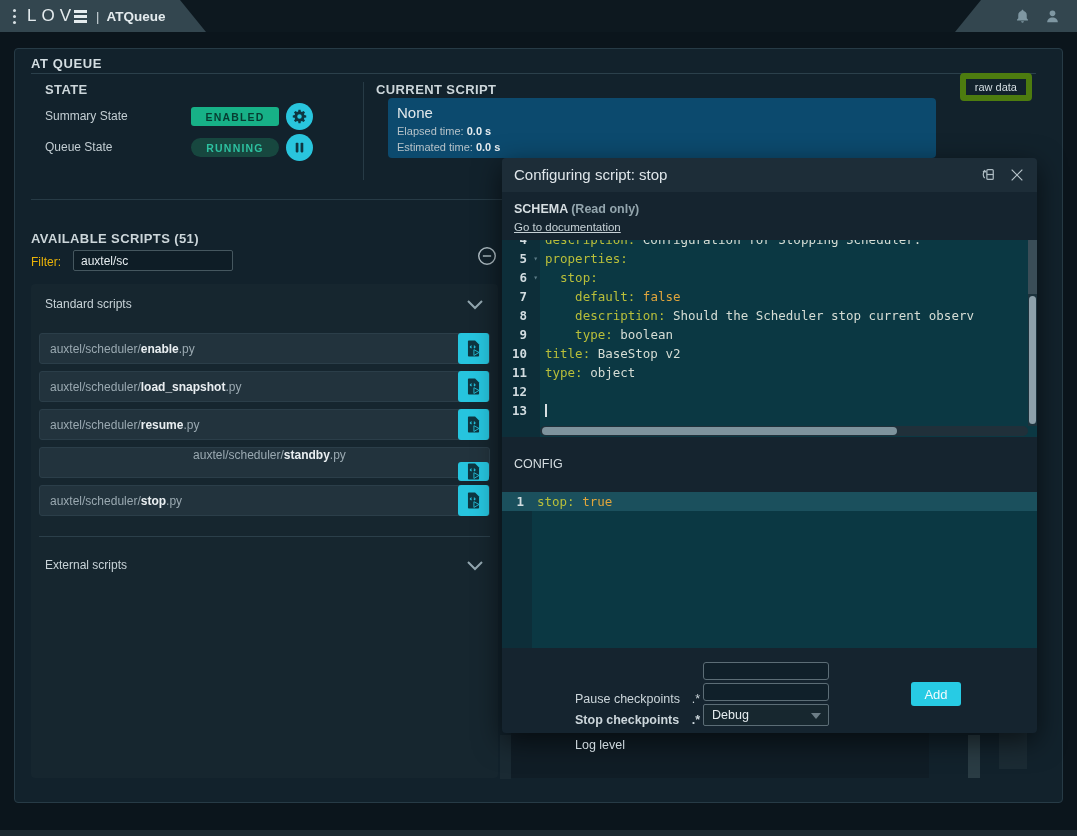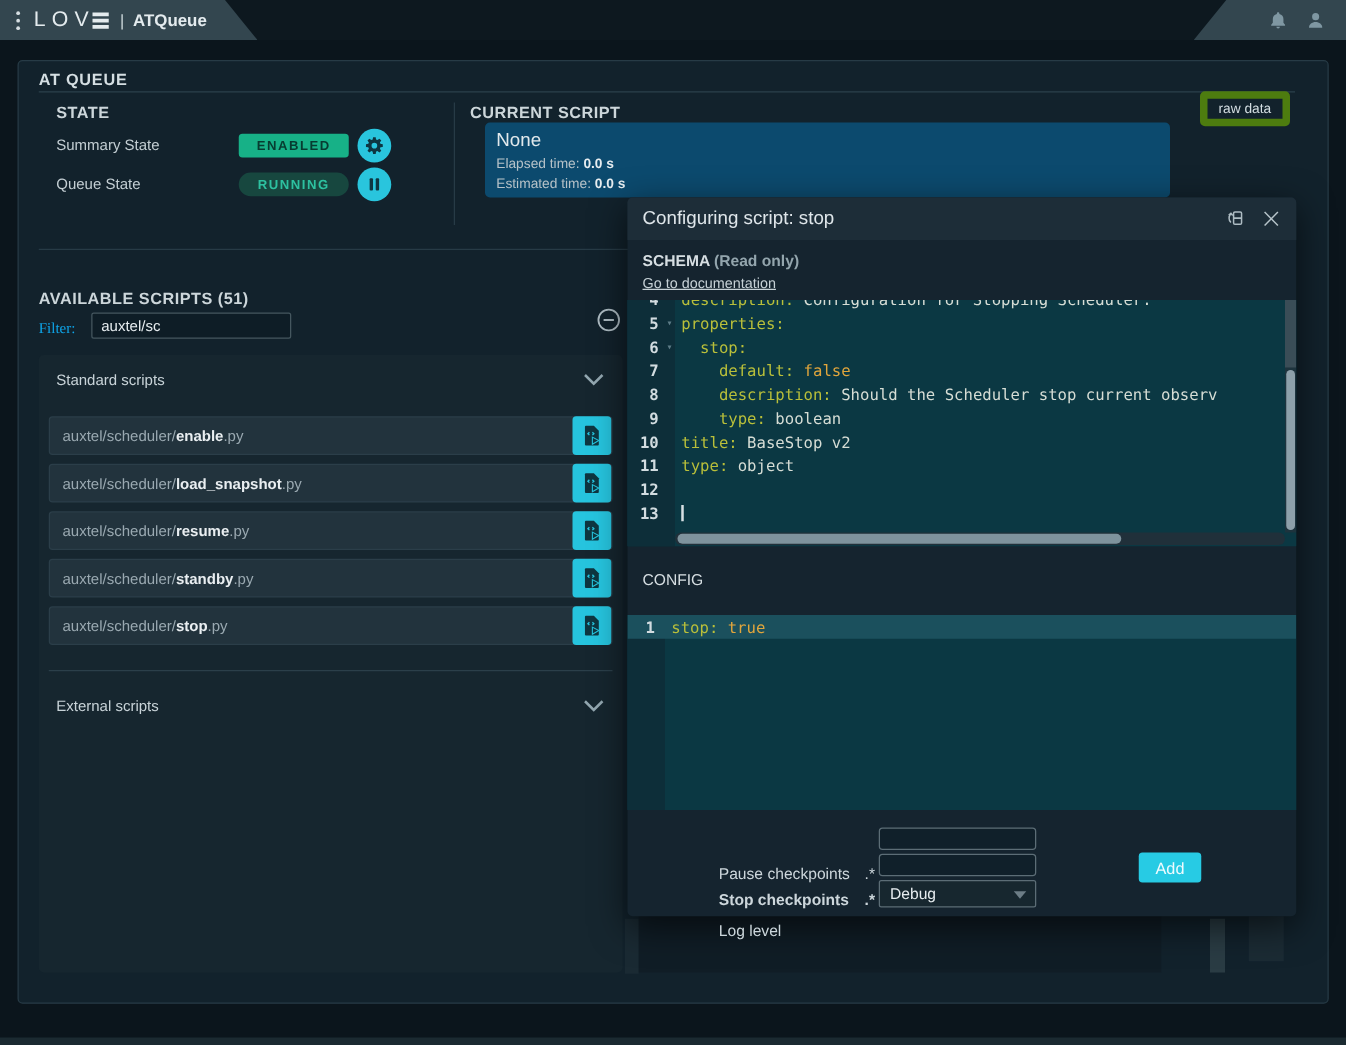--- a/index.html
+++ b/index.html
@@ -47,21 +47,21 @@
   .vdivider{position:absolute;left:348px;top:33px;width:1px;height:98px;background:#273b46;}
 
   .cs-title{position:absolute;left:361px;top:33px;}
   .cs-panel{position:absolute;left:361px;top:49px;width:548px;height:60px;background:#0c4a6e;border-radius:4px;padding:6px 9px;margin-left:12px;}
   .cs-name{font-size:15px;color:#e2e9ec;}
   .cs-line{font-size:11px;color:#b6c2c8;margin-top:4px;}
   .cs-line b{color:#e7edf0;}
   .hdivider{position:absolute;left:16px;top:150px;width:1005px;height:1px;background:#273b46;}
 
   .avail-title{position:absolute;left:16px;top:182px;}
-  .filter-label{position:absolute;left:16px;top:206px;font-size:12px;color:#0ea5e9;font-family:Liberation Serif, serif;}
+  .filter-label{position:absolute;left:16px;top:206px;font-size:12px;color:#eab308;}
   .filter-input{position:absolute;left:58px;top:201px;width:160px;height:21px;background:#0e1d26;
         border:1px solid #45575f;border-radius:2px;color:#e6ecef;font-size:12px;padding:0 7px;
         font-family:"Liberation Sans",sans-serif;}
   .collapse-btn{position:absolute;left:461px;top:196px;width:22px;height:22px;background:transparent;border:none;cursor:pointer;padding:0;}
 
   .scripts-panel{position:absolute;left:16px;top:235px;width:467px;height:494px;background:#16262f;border-radius:4px;}
   .group-header{position:absolute;left:14px;font-size:12px;color:#c8d3d8;}
   .group-chevron{position:absolute;right:14px;cursor:pointer;}
   .script-row{position:absolute;left:8px;width:451px;height:31px;background:#22333d;border-radius:3px;
               border:1px solid #2b3e49;display:flex;align-items:center;cursor:pointer;}
@@ -256,21 +256,21 @@
       <span style="display:flex;">
         <svg width="19" height="19" viewBox="0 0 24 24">
                   <path fill="#0e3641" d="M6 2h8l5 5v14a1 1 0 0 1-1 1H6a1 1 0 0 1-1-1V3a1 1 0 0 1 1-1z"></path>
                   <path d="M9.5 8.5 8 10l1.5 1.5M12.5 8.5 14 10l-1.5 1.5" stroke="#26c4de" stroke-width="1.4" fill="none"></path>
                   <path d="M12.5 13.5 19 17l-6.5 3.8z" fill="#0e3641" stroke="#26c4de" stroke-width="1.1"></path>
                 </svg>
       </span>
     </button>
   </div>
 
-  <div class="script-row" style="top: 163px;">
+  <div class="script-row" style="top: 163px; flex-direction: column;">
     <span class="script-text"><span>auxtel/scheduler/</span><b>standby</b><span>.py</span></span>
     <button class="launch-btn">
       <span style="display:flex;">
         <svg width="19" height="19" viewBox="0 0 24 24">
                   <path fill="#0e3641" d="M6 2h8l5 5v14a1 1 0 0 1-1 1H6a1 1 0 0 1-1-1V3a1 1 0 0 1 1-1z"></path>
                   <path d="M9.5 8.5 8 10l1.5 1.5M12.5 8.5 14 10l-1.5 1.5" stroke="#26c4de" stroke-width="1.4" fill="none"></path>
                   <path d="M12.5 13.5 19 17l-6.5 3.8z" fill="#0e3641" stroke="#26c4de" stroke-width="1.1"></path>
                 </svg>
       </span>
     </button>

